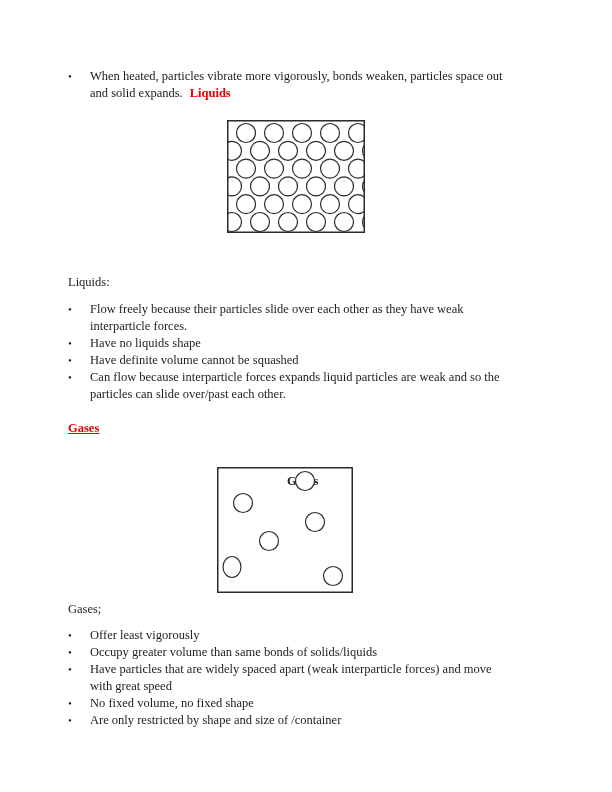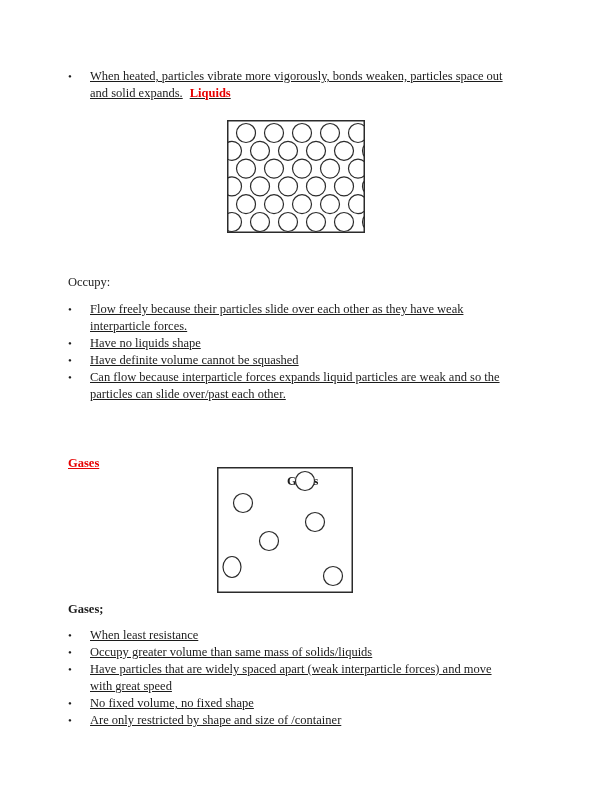--- a/index.html
+++ b/index.html
@@ -11,24 +11,24 @@
     font-family:"Liberation Serif","DejaVu Serif",serif;
     font-size:12.5px;
     line-height:17px;
     color:#1c1c1c;
     overflow:hidden;
   }
   .abs{position:absolute;}
   .pre{white-space:pre-line;}
   .bullet-row{display:flex;align-items:flex-start;}
   .bullet-marker{width:22px;flex:0 0 22px;font-size:11px;}
-  .bullet-text{flex:1;text-decoration:underline;}
+  .bullet-text{flex:1;}
   .heading{font-size:12.5px;}
-  .heading-bold{font-weight:bold;}
-  .red{color:#e60000;font-weight:bold;margin-top:35px;}
+  .heading-bold{font-weight:normal;}
+  .red{color:#e60000;font-weight:bold;}
   .red-underline{text-decoration:underline;text-decoration-thickness:1px;}
   .highlight-word{margin-left:7px;}
   svg{display:block;}
 </style>
 </head>
 <body>
 
 <div class="page">
 
   <div class="abs bullet-row" style="top:68px;left:68px;width:478px;">
@@ -69,21 +69,21 @@
         <circle cx="5" cy="102" r="9.5" fill="#ffffff" stroke="#2b2b2b" stroke-width="1.2"></circle>
         <circle cx="33" cy="102" r="9.5" fill="#ffffff" stroke="#2b2b2b" stroke-width="1.2"></circle>
         <circle cx="61" cy="102" r="9.5" fill="#ffffff" stroke="#2b2b2b" stroke-width="1.2"></circle>
         <circle cx="89" cy="102" r="9.5" fill="#ffffff" stroke="#2b2b2b" stroke-width="1.2"></circle>
         <circle cx="117" cy="102" r="9.5" fill="#ffffff" stroke="#2b2b2b" stroke-width="1.2"></circle>
         <circle cx="145" cy="102" r="9.5" fill="#ffffff" stroke="#2b2b2b" stroke-width="1.2"></circle>
         <rect x="0.75" y="0.75" width="136.5" height="111.5" fill="none" stroke="#2b2b2b" stroke-width="1.5"></rect>
       </svg>
   </div>
 
-  <div class="abs heading" style="top:274px;left:68px;">Occupy:</div>
+  <div class="abs heading" style="top:274px;left:68px;">Liquids:</div>
 
   <div class="abs" style="top:301px;left:68px;width:486px;">
     <div class="bullet-row">
       <span class="bullet-marker">•</span>
       <div class="bullet-text pre">Flow freely because their particles slide over each other as they have weak
 interparticle forces.</div>
     </div>
     <div class="bullet-row">
       <span class="bullet-marker">•</span>
       <div class="bullet-text pre">Have no liquids shape</div>
@@ -112,25 +112,25 @@
         <circle cx="116" cy="109" r="9.5" fill="#ffffff" stroke="#2b2b2b" stroke-width="1.2"></circle>
         <rect x="0.75" y="0.75" width="134.5" height="124.5" fill="none" stroke="#2b2b2b" stroke-width="1.5"></rect>
       </svg>
   </div>
 
   <div class="abs heading heading-bold" style="top:601px;left:68px;">Gases;</div>
 
   <div class="abs" style="top:627px;left:68px;width:486px;">
     <div class="bullet-row">
       <span class="bullet-marker">•</span>
-      <div class="bullet-text pre">When least resistance</div>
+      <div class="bullet-text pre">Offer least vigorously</div>
     </div>
     <div class="bullet-row">
       <span class="bullet-marker">•</span>
-      <div class="bullet-text pre">Occupy greater volume than same mass of solids/liquids</div>
+      <div class="bullet-text pre">Occupy greater volume than same bonds of solids/liquids</div>
     </div>
     <div class="bullet-row">
       <span class="bullet-marker">•</span>
       <div class="bullet-text pre">Have particles that are widely spaced apart (weak interparticle forces) and move
 with great speed</div>
     </div>
     <div class="bullet-row">
       <span class="bullet-marker">•</span>
       <div class="bullet-text pre">No fixed volume, no fixed shape</div>
     </div>

